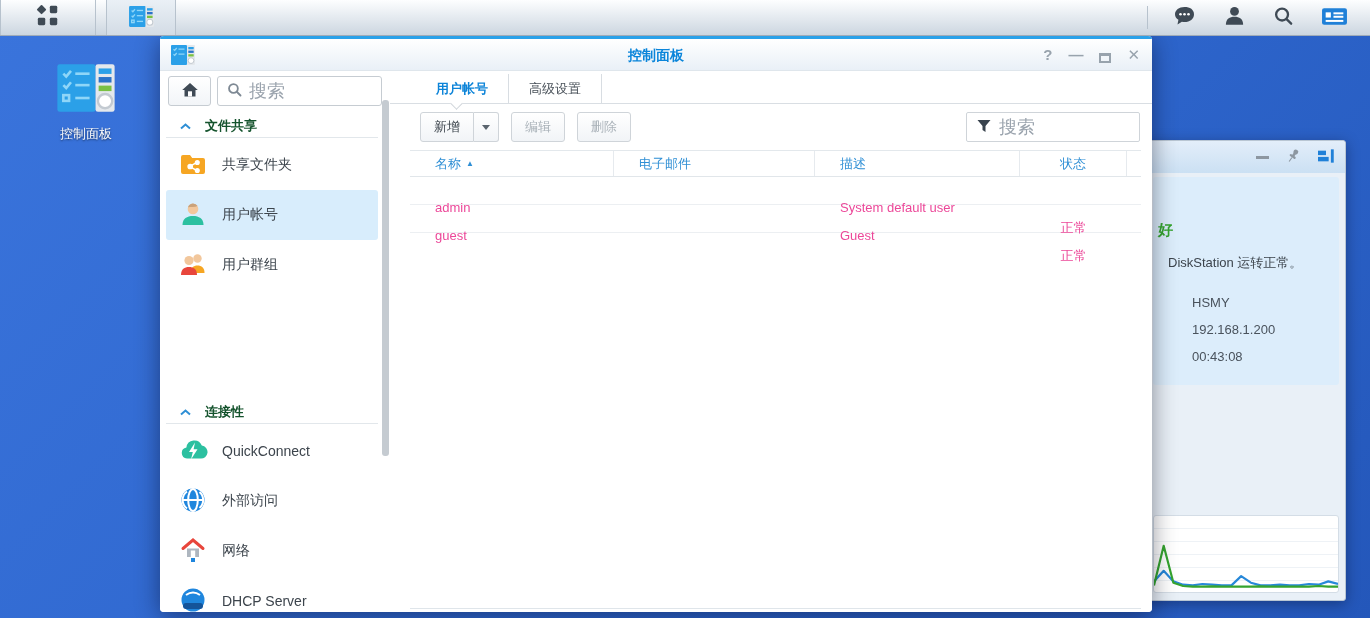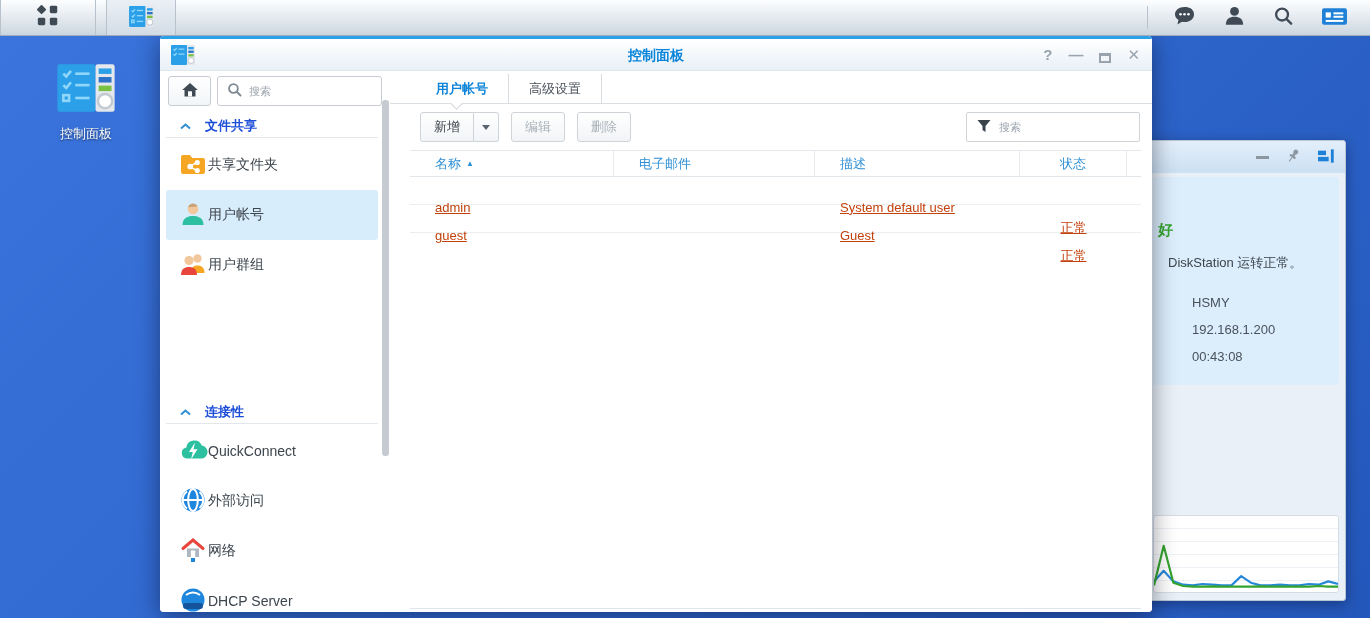--- a/index.html
+++ b/index.html
@@ -43,30 +43,30 @@
 
   
   .sidebar { position:absolute; left:0; top:0; width:230px; bottom:0; background:#fff; }
   .home-btn { position:absolute; left:8px; top:2px; width:43px; height:30px;
     border:1px solid #c6ccd2; border-radius:3px; background:linear-gradient(#fff,#f2f5f8);
     display:flex; align-items:center; justify-content:center; cursor:pointer; }
   .side-search { position:absolute; left:57px; top:2px; width:165px; height:30px;
     border:1px solid #c6ccd2; border-radius:3px; background:#fff;
     display:flex; align-items:center; padding-left:8px; gap:6px; }
   .side-search input, .filter-box input { border:none; outline:none; flex:1; min-width:0;
-    font-size:11px; color:#3c444c; font-family:inherit; background:transparent; }
+    font-size:18px; color:#3c444c; font-family:inherit; background:transparent; }
   .side-search input::placeholder, .filter-box input::placeholder { color:#9aa3ad; }
   .side-section { position:absolute; left:6px; right:12px; height:24px;
     display:flex; align-items:center; gap:14px; padding-left:14px; cursor:pointer;
     border-bottom:1px solid #e2e7eb; }
-  .side-section .sec-label { color:#1d4ed8; font-weight:bold; }
+  .side-section .sec-label { color:#14532d; font-weight:bold; }
   .sec1 { top:40px; } .sec2 { top:326px; }
   .side-items { position:absolute; left:6px; right:12px; }
   .items1 { top:66px; } .items2 { top:352px; }
-  .side-item { height:50px; display:flex; align-items:center; padding-left:12px;
+  .side-item { height:50px; display:flex; align-items:center; gap:14px; padding-left:12px;
     cursor:pointer; border-radius:3px; }
   .side-item.selected { background:#d8edfc; }
   .side-item .si-label { color:#3c444c; font-size:14px; }
   .scroll-thumb { position:absolute; left:222px; top:26px; width:7px; height:356px;
     background:#c5cbd1; border-radius:3px; cursor:pointer; }
 
   
   .main { position:absolute; left:230px; right:0; top:0; bottom:0; background:#fff; }
   .tabs-row { position:absolute; left:0; right:0; top:0; height:30px;
     border-bottom:1px solid #d9dee3; display:flex; padding-left:25px; }
@@ -93,21 +93,21 @@
 
   .table { position:absolute; left:20px; top:76px; right:11px; }
   .t-head, .t-row { display:grid; grid-template-columns:204px 201px 205px 107px 1fr; }
   .t-head { border-top:1px solid #e3e8ec; border-bottom:1px solid #e1e6ea; height:27px; }
   .t-head .th { display:flex; align-items:center; padding-left:25px; color:#2f8fd5;
     border-right:1px solid #e6eaee; cursor:pointer; gap:5px; }
   .t-head .th.center { justify-content:center; padding-left:0; }
   .t-head .th:last-child { border-right:none; }
   .sort-arrow { font-size:8px; color:#2f8fd5; }
   .t-row { height:28px; border-bottom:1px solid #eceff2; cursor:pointer; }
-  .t-row .td { display:flex; align-items:center; padding-left:25px; color:#c2410c;text-decoration:underline; }
+  .t-row .td { display:flex; align-items:center; padding-left:25px; color:#ec4899; }
   .t-row .td.center { justify-content:center; padding-left:0;margin-top:42px; }
 
   .m-footer { position:absolute; left:20px; right:11px; top:534px; height:38px;
     border-top:1px solid #dfe5ea; display:flex; align-items:center; justify-content:flex-end; gap:12px;
     padding-right:2px; }
 
   
   .panel { position:absolute; left:1146px; top:140px; width:200px; height:461px; z-index:5;
     background:#e9f0f7; border:1px solid #b9c6d3; border-radius:3px;
     box-shadow:0 3px 14px rgba(0,0,20,.35); }

